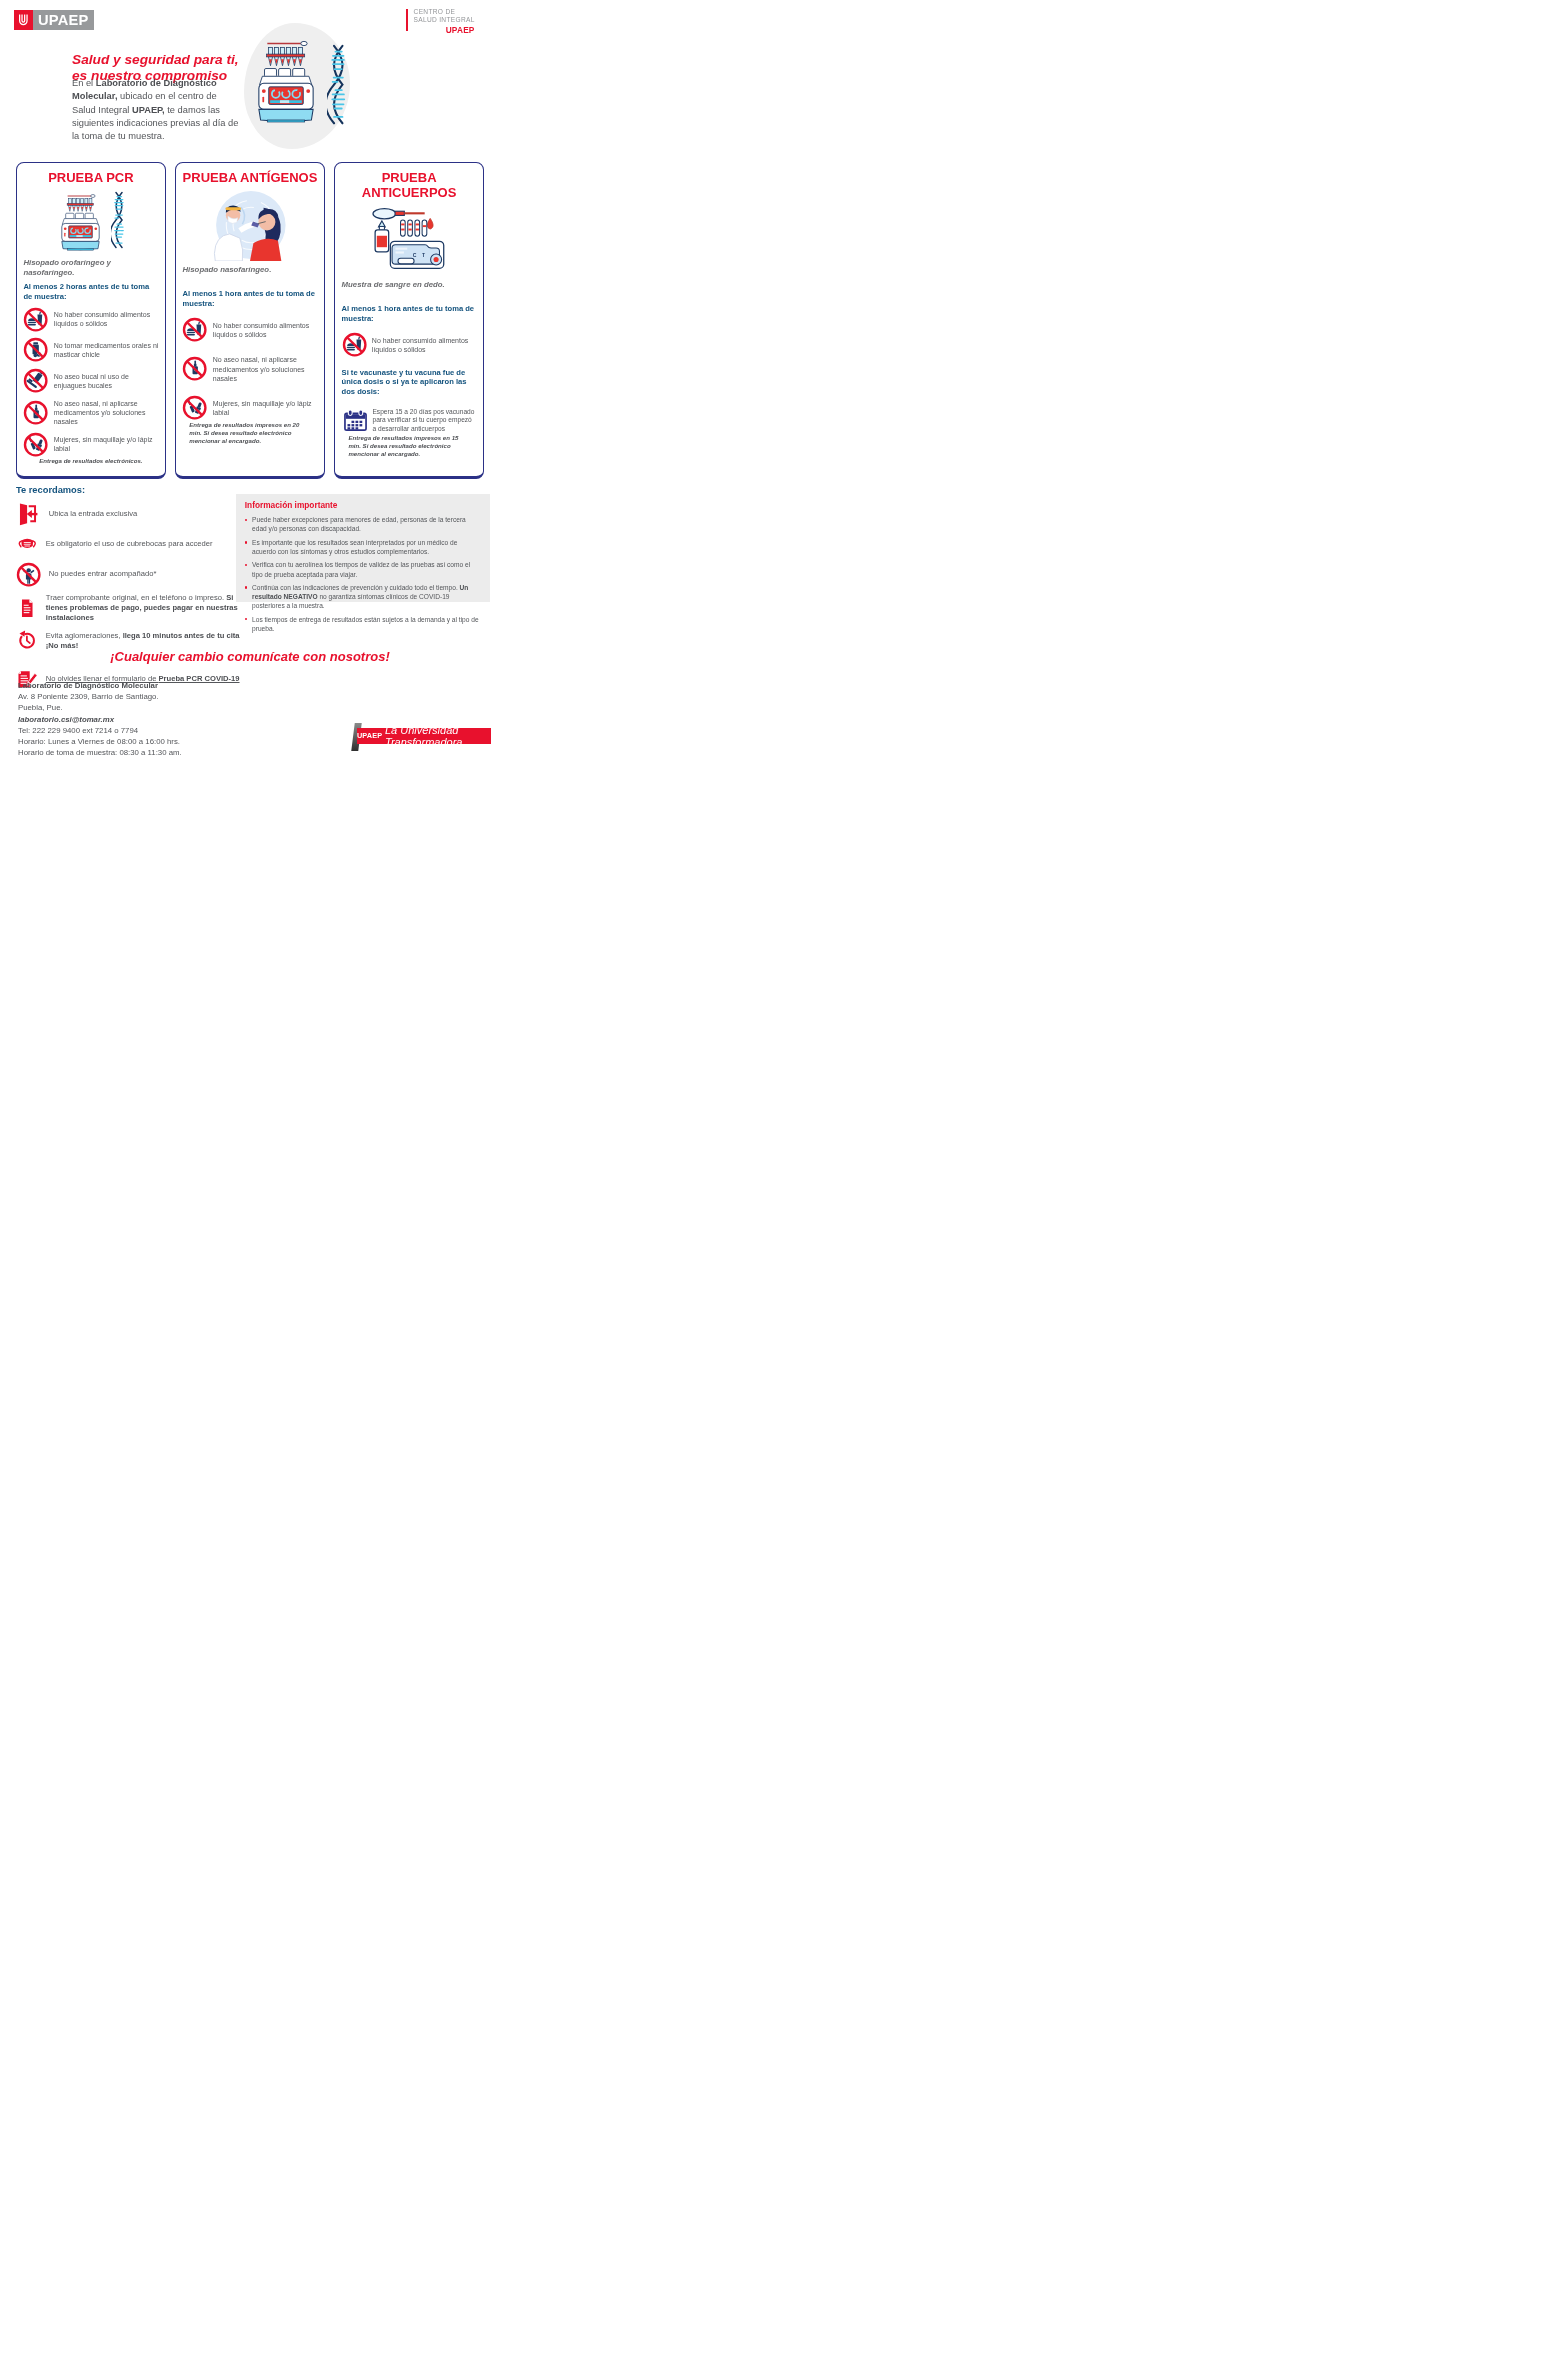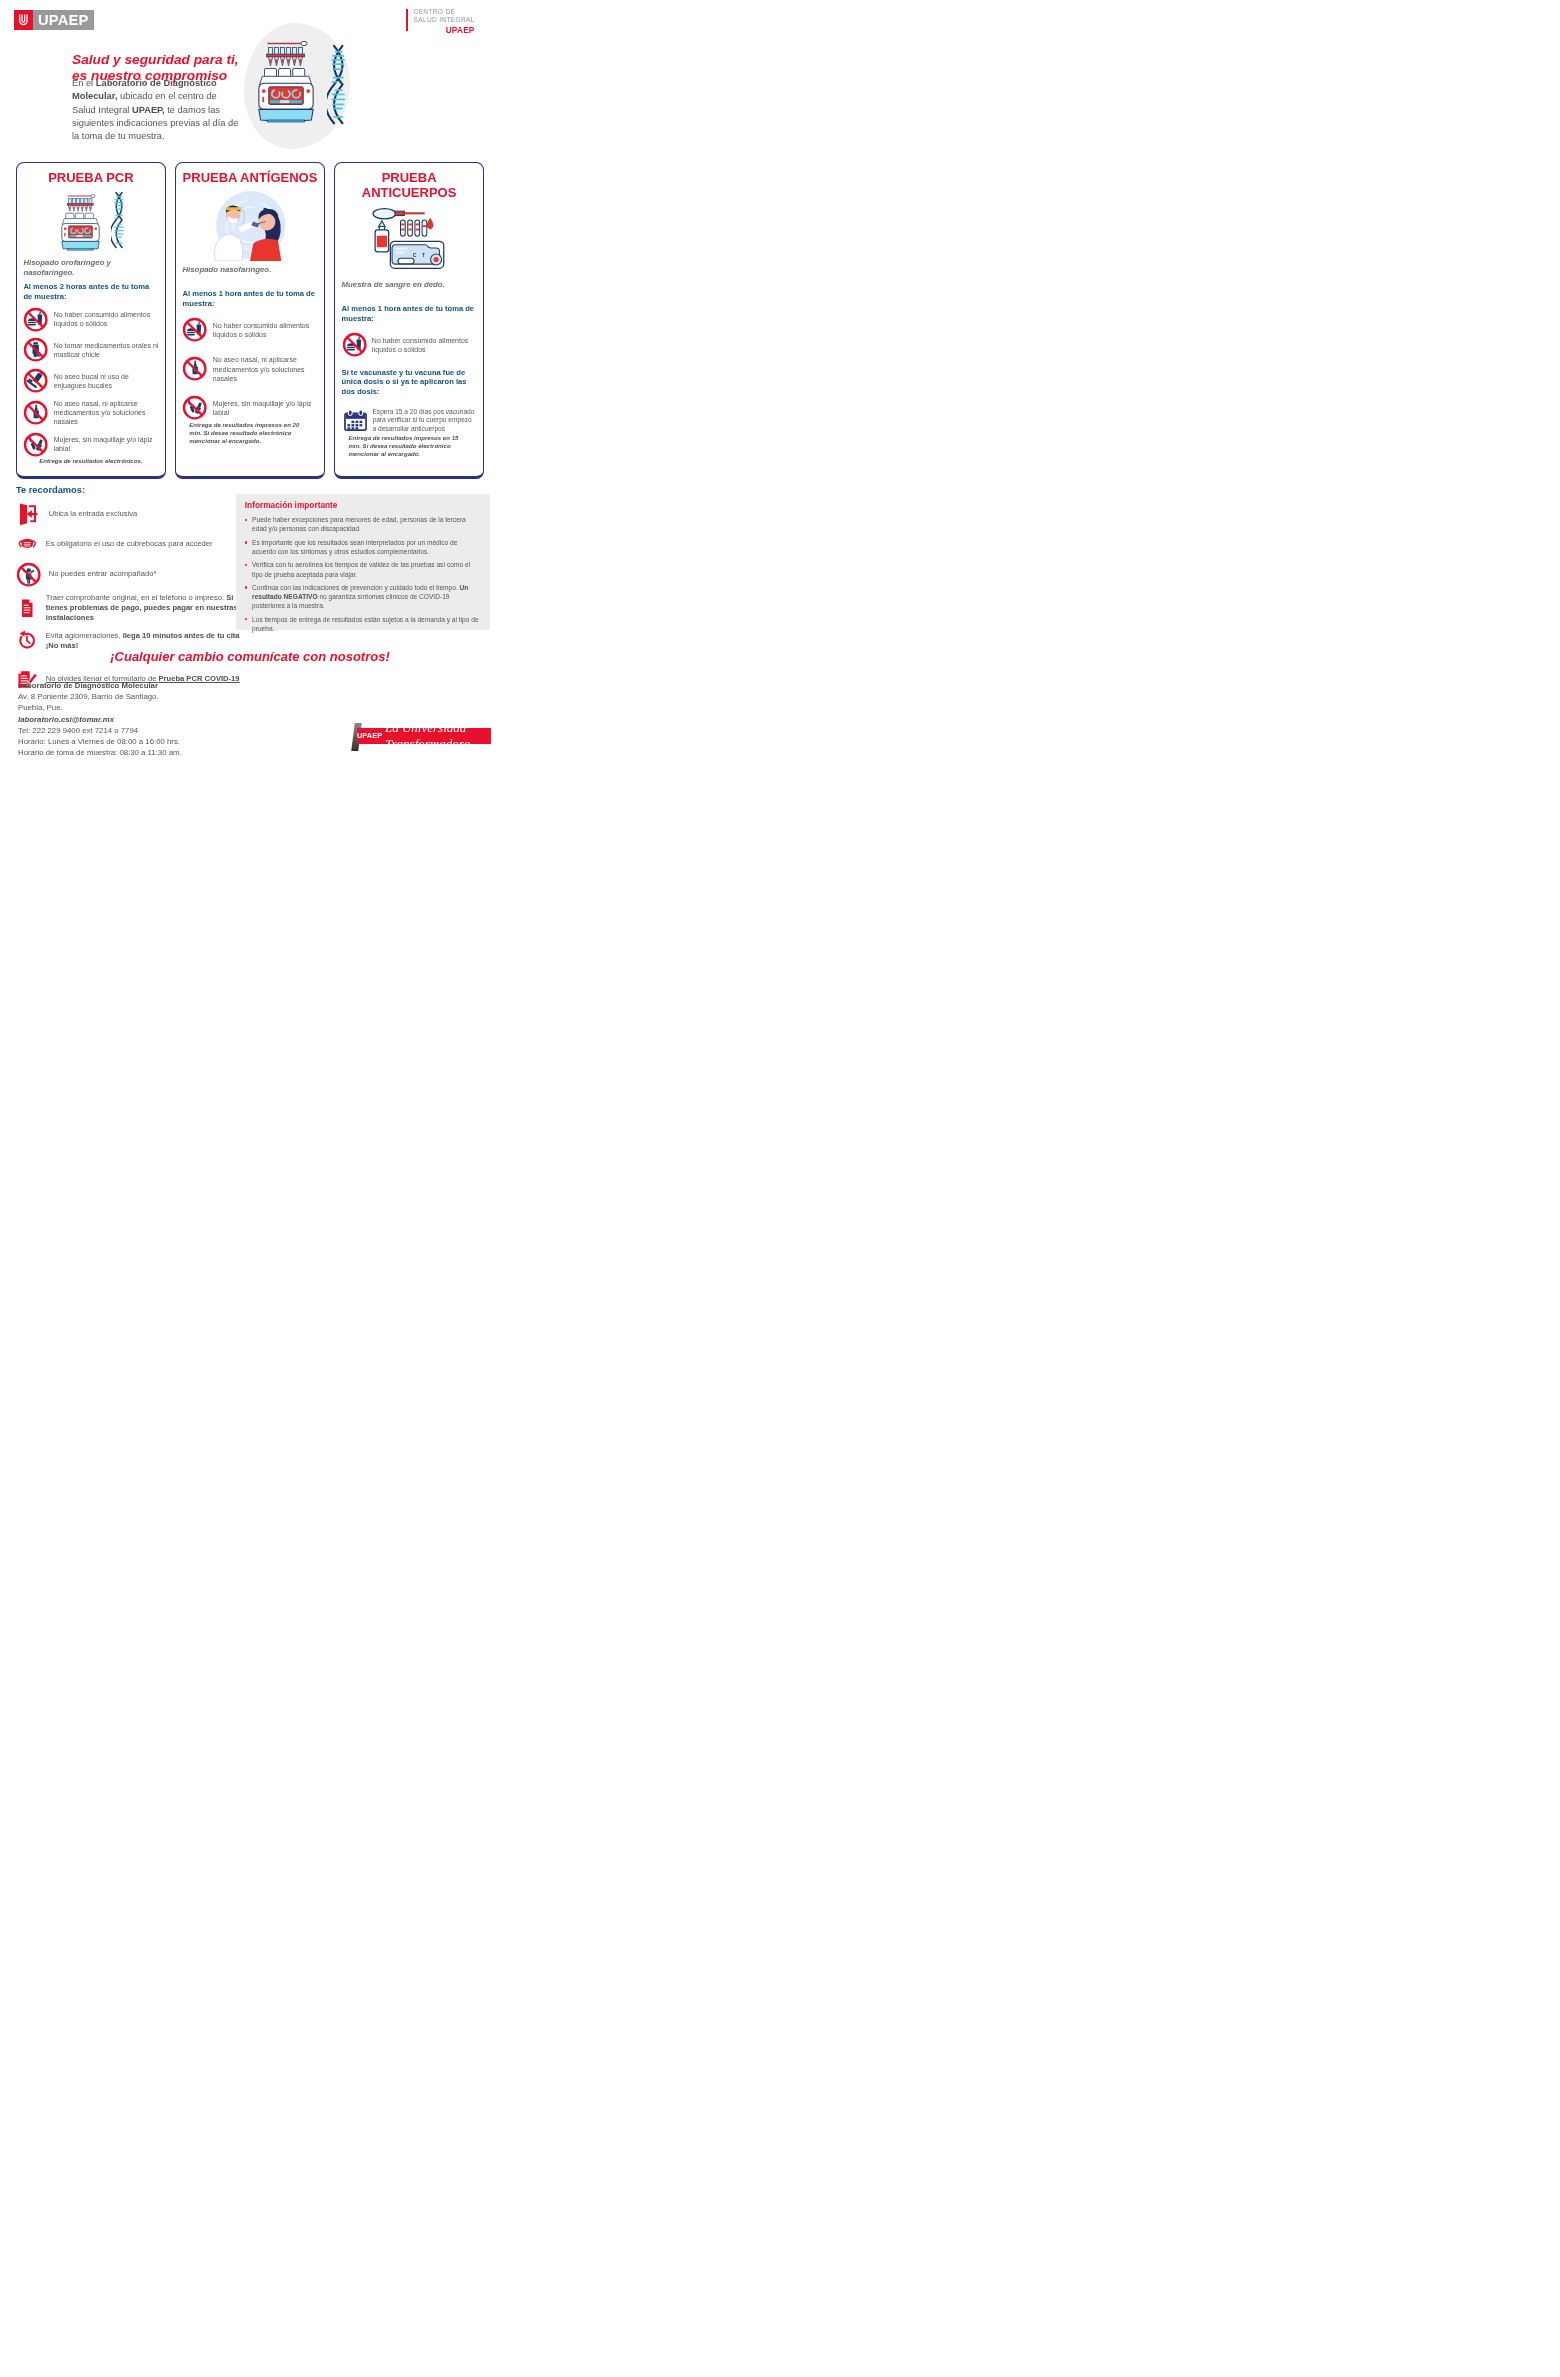--- a/index.html
+++ b/index.html
@@ -48,40 +48,40 @@
   .foot-b{margin-top:auto;margin-bottom:12.7px;padding:0 6.8px;}
   
   .remind-title{position:absolute;left:16px;top:485px;margin:0;color:#14537e;font-size:9.3px;font-weight:bold;}
   .reminders{position:absolute;left:16px;top:501px;width:233px;display:flex;flex-direction:column;}
   .r-item{display:flex;align-items:center;gap:7.3px;margin-bottom:6.4px;}
   .r-icon{width:22.5px;height:22.5px;flex:none;}
   .r-text{font-size:7.6px;line-height:1.3;margin:0;}
   .r-text b{color:#4d4f53;}
   .r-last{margin-top:9.8px;text-decoration:underline;}
   
-  .infobox{position:absolute;left:236px;top:494px;width:254px;height:136px;box-sizing:border-box;
+  .infobox{position:absolute;left:236px;top:494px;width:254px;height:108px;box-sizing:border-box;
            background:#ececec;padding:6.4px 9.8px 4.9px 8.8px;}
   .ib-title{margin:0 0 4.9px;color:#e8112d;font-size:8.3px;font-weight:bold;}
   .ib-row{display:flex;gap:4.9px;margin-bottom:4.4px;}
   .ib-dot{width:2.4px;height:2.4px;border-radius:50%;background:#e8112d;flex:none;margin-top:3.4px;}
   .ib-text{margin:0;font-size:6.6px;line-height:1.38;}
   .ib-text b{color:#4d4f53;}
   
   .cta{position:absolute;left:0;top:649px;width:100%;text-align:center;color:#e8112d;
        font-size:13px;font-weight:bold;font-style:italic;}
   .contact{position:absolute;left:18px;top:680px;font-size:7.8px;line-height:1.44;}
   .contact p{margin:0;}
   .c-bold{font-weight:bold;color:#4d4f53;}
   .c-email{font-weight:bold;font-style:italic;color:#4d4f53;}
   .fold{position:absolute;left:353px;top:723px;width:6.8px;height:28px;
         background:linear-gradient(180deg,#8a8a8a,#2f2f2f);transform:skewX(-7deg);}
   .ribbon{position:absolute;left:357px;top:728px;width:134px;height:15.6px;background:#e8112d;color:#fff;
           display:flex;align-items:center;justify-content:center;gap:2.9px;font-size:7.3px;}
   .ribbon b{letter-spacing:0.1px;}
-  .ribbon i{font-family:Liberation Serif, serif;font-size:13px;}
+  .ribbon i{font-family:Liberation Sans, sans-serif;font-size:11px;}
   .defs{position:absolute;width:0;height:0;overflow:hidden;}
 </style>
 </head>
 <body>
 
 <svg class="defs" xmlns="http://www.w3.org/2000/svg">
   <defs>
     <g id="g-ring">
       <circle cx="32" cy="32" r="27" fill="none" stroke="#e8112d" stroke-width="6"></circle>
       <line x1="14" y1="14.5" x2="50" y2="50" stroke="#e8112d" stroke-width="6"></line>

